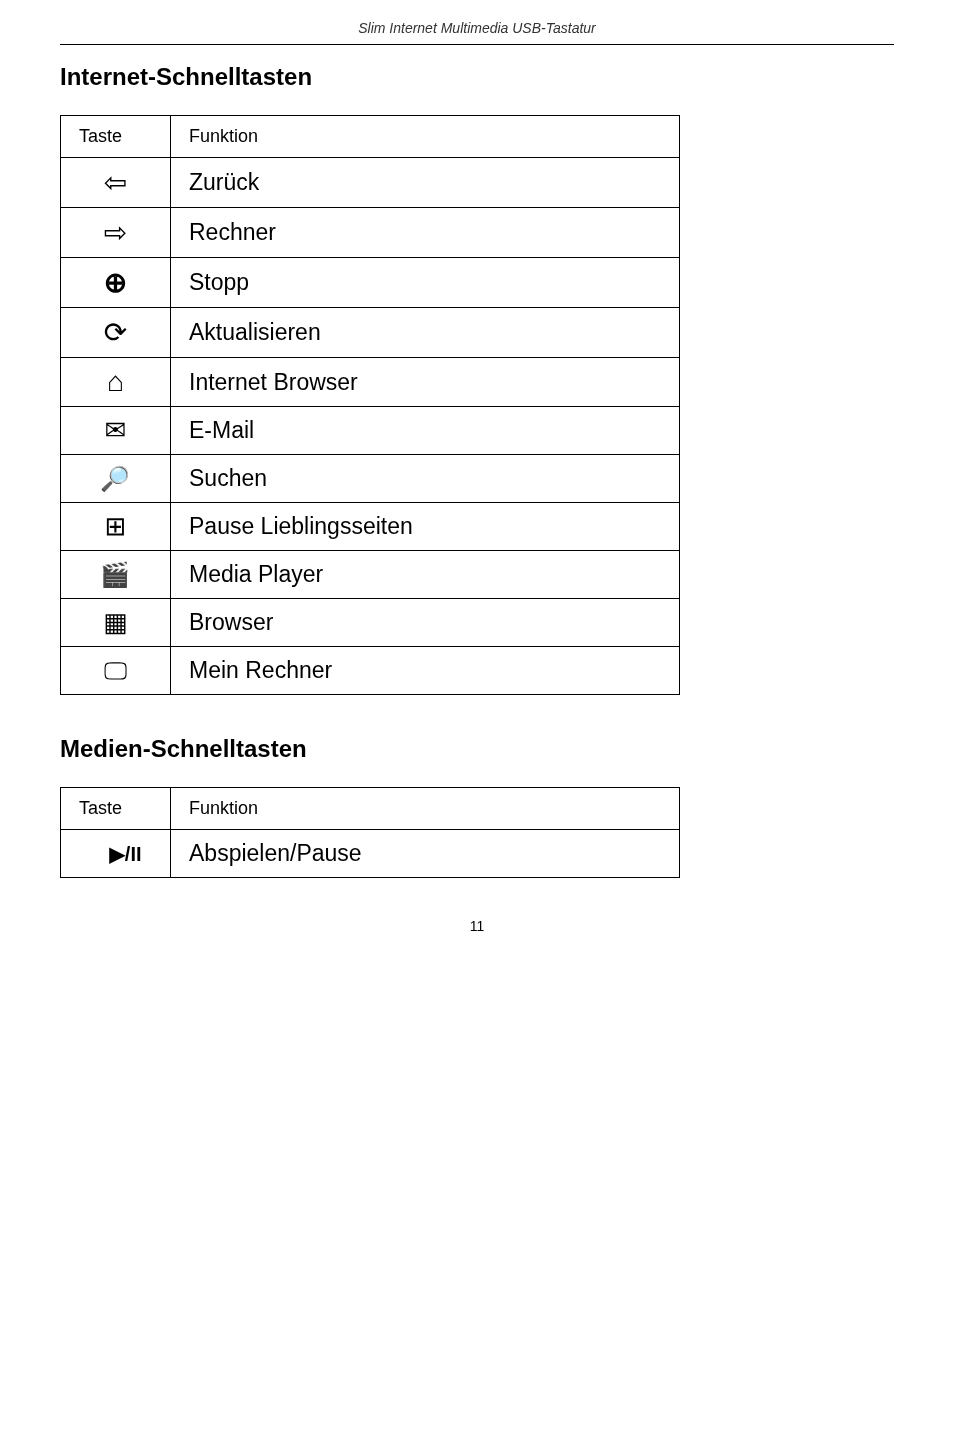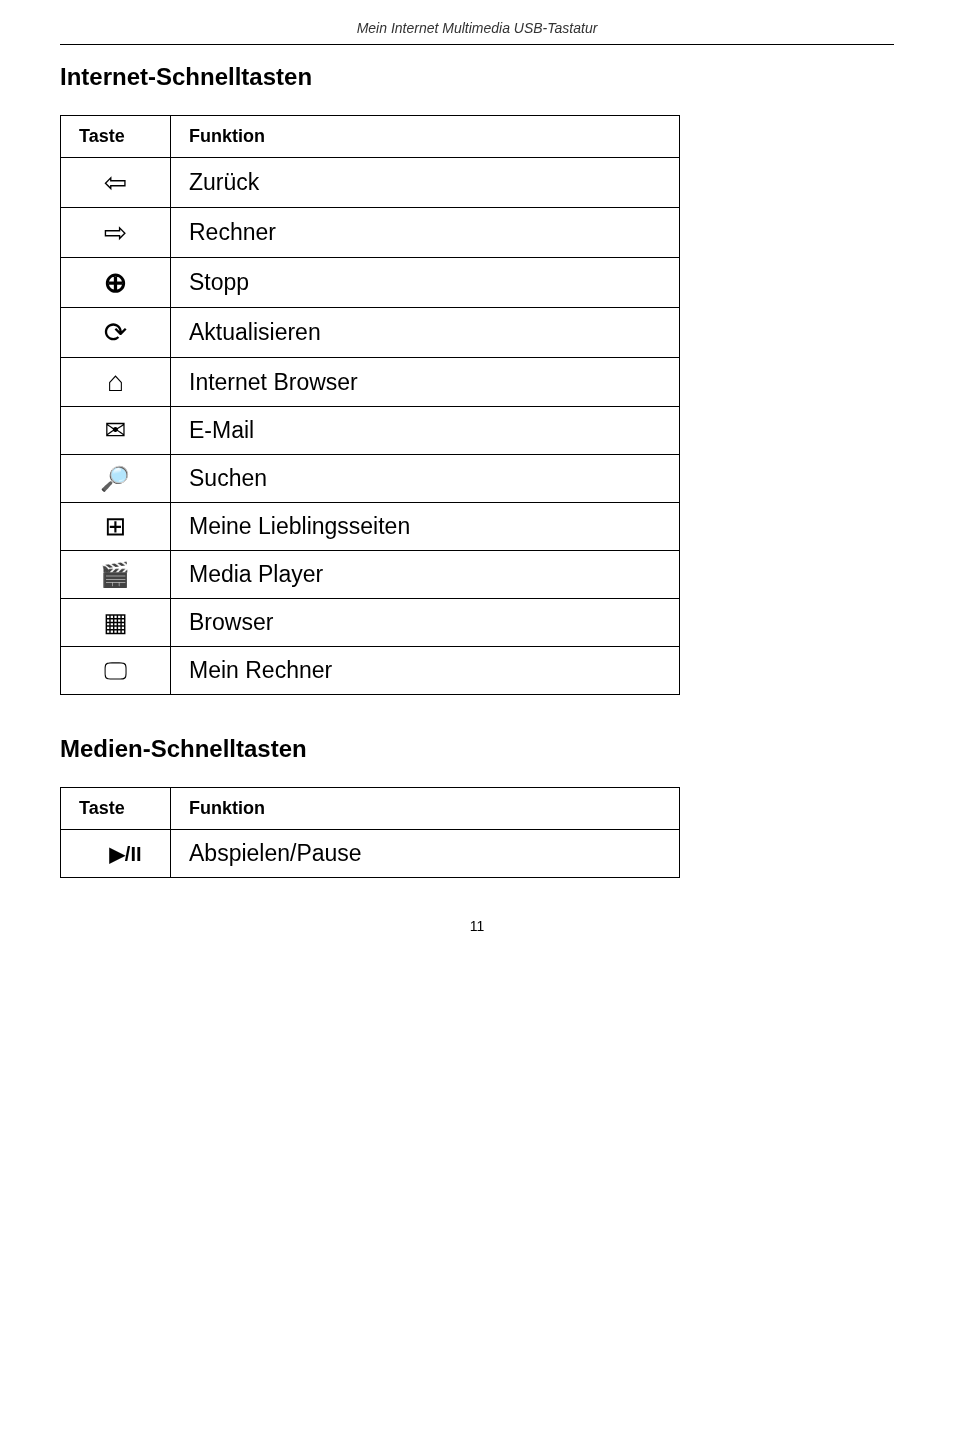--- a/index.html
+++ b/index.html
@@ -43,21 +43,21 @@
 
     .shortcut-table th,
     .shortcut-table td {
       border: 1px solid #000;
       padding: 10px 18px;
       text-align: left;
       font-size: 17px;
     }
 
     .shortcut-table th {
-      font-weight: bold;
+      font-weight: normal;
       font-size: 18px;
       background: #fff;
     }
 
     .shortcut-table td.icon-cell {
       text-align: center;
       font-size: 22px;
       width: 110px;
       padding: 8px 10px;
     }
@@ -74,21 +74,21 @@
     .page-number {
       text-align: center;
       font-size: 14px;
       margin-top: 10px;
       color: #000;
     }
   </style>
 </head>
 <body>
 
-<div class="page-header">Mein Internet Multimedia USB-Tastatur</div>
+<div class="page-header">Slim Internet Multimedia USB-Tastatur</div>
 
 <h1 class="section-title">Internet-Schnelltasten</h1>
 
 <table class="shortcut-table">
   <thead>
     <tr>
       <th>Taste</th>
       <th>Funktion</th>
     </tr>
   </thead>
@@ -116,21 +116,21 @@
       <tr>
         <td class="icon-cell"><span class="icon-symbol" style="font-size: 26px;">✉</span></td>
         <td class="func-cell">E-Mail</td>
       </tr>
       <tr>
         <td class="icon-cell"><span class="icon-symbol" style="font-size: 24px;">🔎</span></td>
         <td class="func-cell">Suchen</td>
       </tr>
       <tr>
         <td class="icon-cell"><span class="icon-symbol" style="font-size: 26px;">⊞</span></td>
-        <td class="func-cell">Meine Lieblingsseiten</td>
+        <td class="func-cell">Pause Lieblingsseiten</td>
       </tr>
       <tr>
         <td class="icon-cell"><span class="icon-symbol" style="font-size: 24px;">🎬</span></td>
         <td class="func-cell">Media Player</td>
       </tr>
       <tr>
         <td class="icon-cell"><span class="icon-symbol" style="font-size: 26px;">▦</span></td>
         <td class="func-cell">Browser</td>
       </tr>
       <tr>

